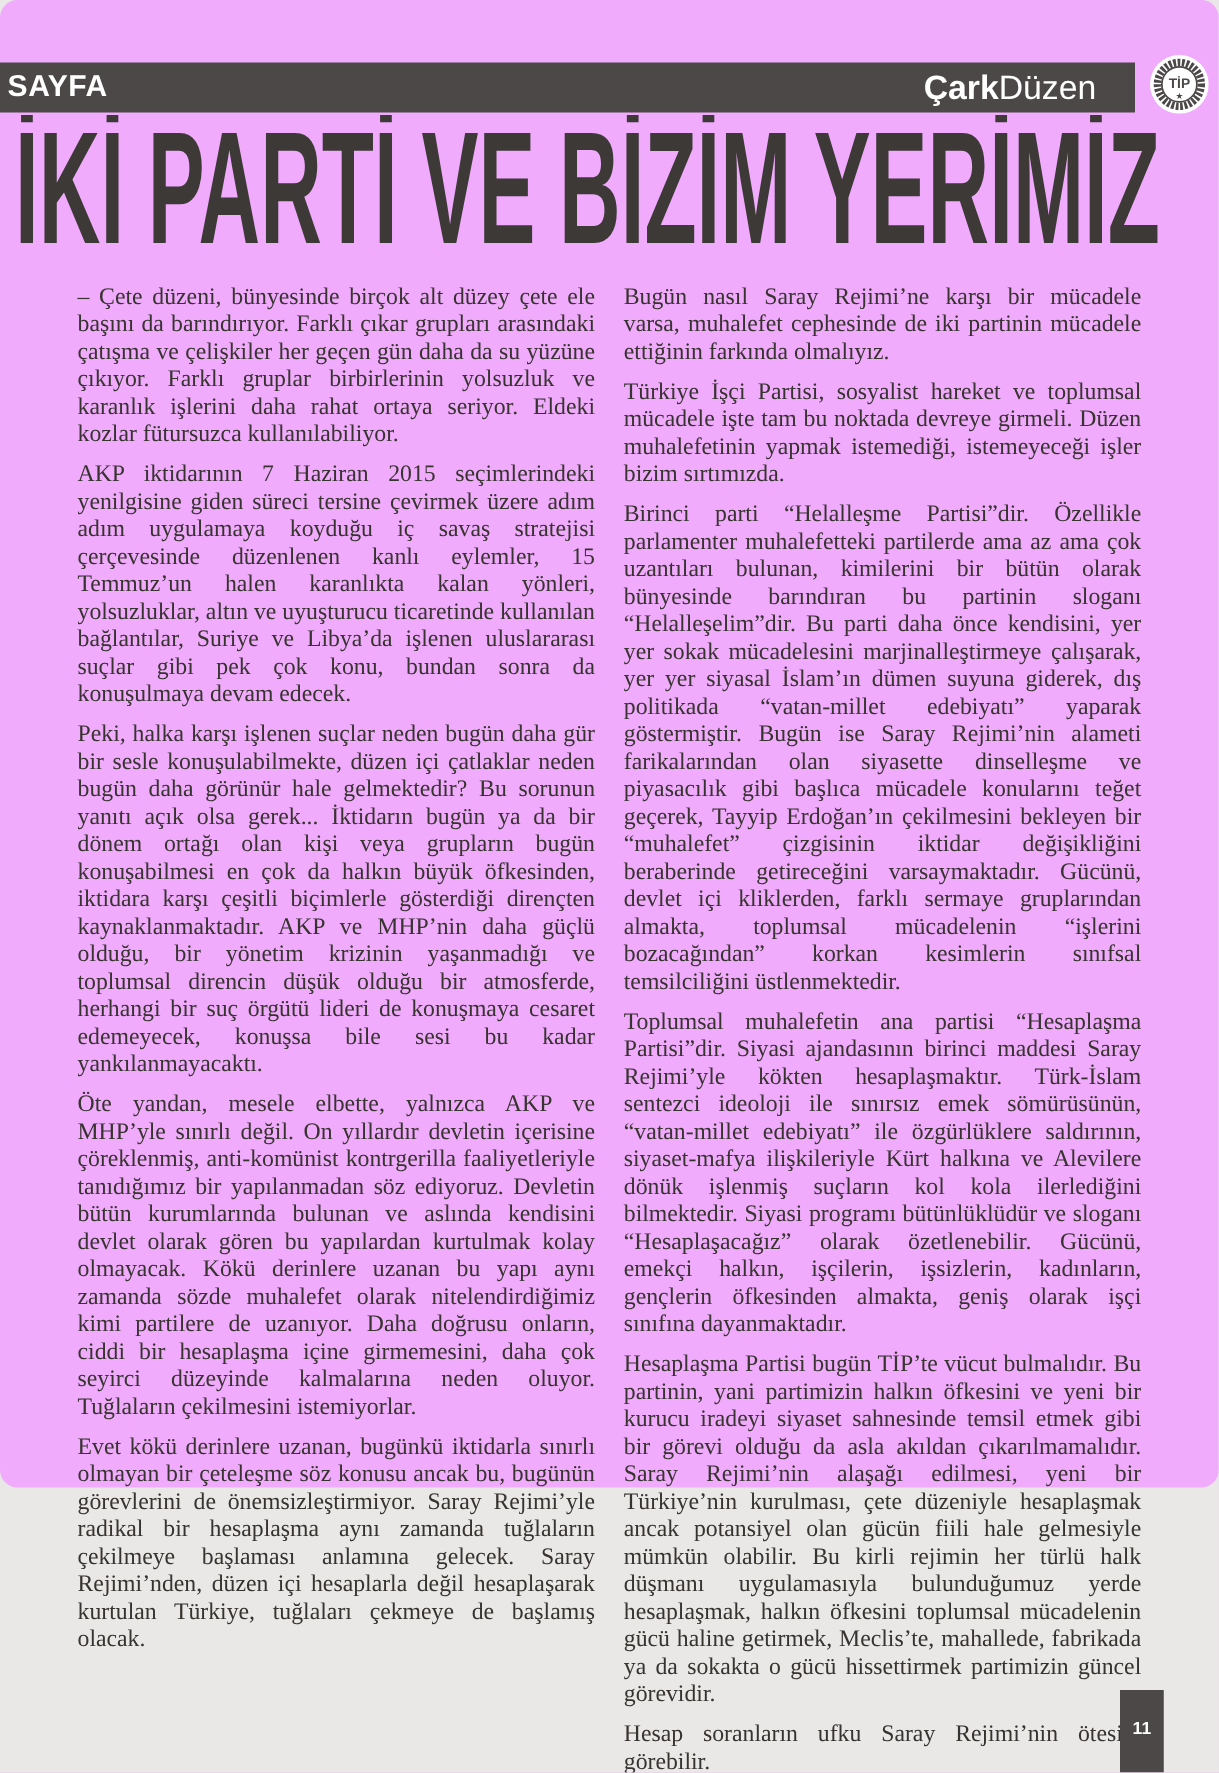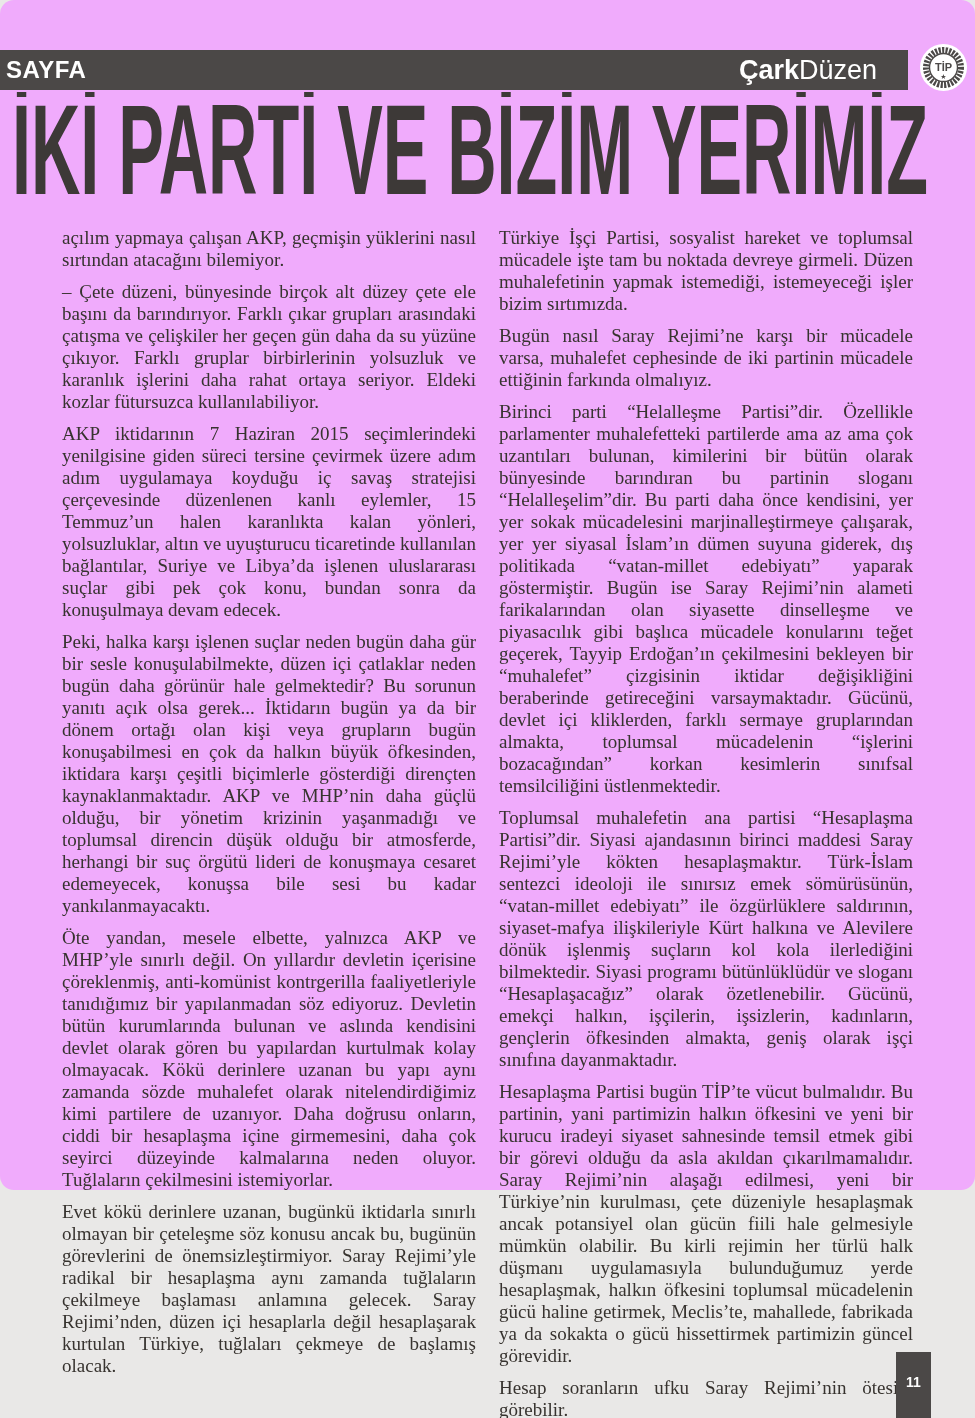--- a/index.html
+++ b/index.html
@@ -121,30 +121,29 @@
   </div>
 
   <div class="headline-wrap">
     <svg width="975" height="112" viewBox="0 0 975 112">
       <text x="2" y="102" font-family="Liberation Sans, sans-serif" font-weight="bold" font-size="128" fill="#3d3937" textLength="916" lengthAdjust="spacingAndGlyphs">İKİ PARTİ VE BİZİM YERİMİZ</text>
     </svg>
   </div>
 
   <div class="columns">
     <div class="col">
-      <p>açılım yapmaya çalışan AKP, geçmişin yüklerini nasıl sırtından atacağını bilemiyor.</p>
       <p>– Çete düzeni, bünyesinde birçok alt düzey çete ele başını da barındırıyor. Farklı çıkar grupları arasındaki çatışma ve çelişkiler her geçen gün daha da su yüzüne çıkıyor. Farklı gruplar birbirlerinin yolsuzluk ve karanlık işlerini daha rahat ortaya seriyor. Eldeki kozlar fütursuzca kullanılabiliyor.</p>
       <p>AKP iktidarının 7 Haziran 2015 seçimlerindeki yenilgisine giden süreci tersine çevirmek üzere adım adım uygulamaya koyduğu iç savaş stratejisi çerçevesinde düzenlenen kanlı eylemler, 15 Temmuz’un halen karanlıkta kalan yönleri, yolsuzluklar, altın ve uyuşturucu ticaretinde kullanılan bağlantılar, Suriye ve Libya’da işlenen uluslararası suçlar gibi pek çok konu, bundan sonra da konuşulmaya devam edecek.</p>
       <p>Peki, halka karşı işlenen suçlar neden bugün daha gür bir sesle konuşulabilmekte, düzen içi çatlaklar neden bugün daha görünür hale gelmektedir? Bu sorunun yanıtı açık olsa gerek... İktidarın bugün ya da bir dönem ortağı olan kişi veya grupların bugün konuşabilmesi en çok da halkın büyük öfkesinden, iktidara karşı çeşitli biçimlerle gösterdiği dirençten kaynaklanmaktadır. AKP ve MHP’nin daha güçlü olduğu, bir yönetim krizinin yaşanmadığı ve toplumsal direncin düşük olduğu bir atmosferde, herhangi bir suç örgütü lideri de konuşmaya cesaret edemeyecek, konuşsa bile sesi bu kadar yankılanmayacaktı.</p>
       <p>Öte yandan, mesele elbette, yalnızca AKP ve MHP’yle sınırlı değil. On yıllardır devletin içerisine çöreklenmiş, anti-komünist kontrgerilla faaliyetleriyle tanıdığımız bir yapılanmadan söz ediyoruz. Devletin bütün kurumlarında bulunan ve aslında kendisini devlet olarak gören bu yapılardan kurtulmak kolay olmayacak. Kökü derinlere uzanan bu yapı aynı zamanda sözde muhalefet olarak nitelendirdiğimiz kimi partilere de uzanıyor. Daha doğrusu onların, ciddi bir hesaplaşma içine girmemesini, daha çok seyirci düzeyinde kalmalarına neden oluyor. Tuğlaların çekilmesini istemiyorlar.</p>
       <p>Evet kökü derinlere uzanan, bugünkü iktidarla sınırlı olmayan bir çeteleşme söz konusu ancak bu, bugünün görevlerini de önemsizleştirmiyor. Saray Rejimi’yle radikal bir hesaplaşma aynı zamanda tuğlaların çekilmeye başlaması anlamına gelecek. Saray Rejimi’nden, düzen içi hesaplarla değil hesaplaşarak kurtulan Türkiye, tuğlaları çekmeye de başlamış olacak.</p>
     </div>
     <div class="col">
+      <p>Bugün nasıl Saray Rejimi’ne karşı bir mücadele varsa, muhalefet cephesinde de iki partinin mücadele ettiğinin farkında olmalıyız.</p>
       <p>Türkiye İşçi Partisi, sosyalist hareket ve toplumsal mücadele işte tam bu noktada devreye girmeli. Düzen muhalefetinin yapmak istemediği, istemeyeceği işler bizim sırtımızda.</p>
-      <p>Bugün nasıl Saray Rejimi’ne karşı bir mücadele varsa, muhalefet cephesinde de iki partinin mücadele ettiğinin farkında olmalıyız.</p>
       <p>Birinci parti “Helalleşme Partisi”dir. Özellikle parlamenter muhalefetteki partilerde ama az ama çok uzantıları bulunan, kimilerini bir bütün olarak bünyesinde barındıran bu partinin sloganı “Helalleşelim”dir. Bu parti daha önce kendisini, yer yer sokak mücadelesini marjinalleştirmeye çalışarak, yer yer siyasal İslam’ın dümen suyuna giderek, dış politikada “vatan-millet edebiyatı” yaparak göstermiştir. Bugün ise Saray Rejimi’nin alameti farikalarından olan siyasette dinselleşme ve piyasacılık gibi başlıca mücadele konularını teğet geçerek, Tayyip Erdoğan’ın çekilmesini bekleyen bir “muhalefet” çizgisinin iktidar değişikliğini beraberinde getireceğini varsaymaktadır. Gücünü, devlet içi kliklerden, farklı sermaye gruplarından almakta, toplumsal mücadelenin “işlerini bozacağından” korkan kesimlerin sınıfsal temsilciliğini üstlenmektedir.</p>
       <p>Toplumsal muhalefetin ana partisi “Hesaplaşma Partisi”dir. Siyasi ajandasının birinci maddesi Saray Rejimi’yle kökten hesaplaşmaktır. Türk-İslam sentezci ideoloji ile sınırsız emek sömürüsünün, “vatan-millet edebiyatı” ile özgürlüklere saldırının, siyaset-mafya ilişkileriyle Kürt halkına ve Alevilere dönük işlenmiş suçların kol kola ilerlediğini bilmektedir. Siyasi programı bütünlüklüdür ve sloganı “Hesaplaşacağız” olarak özetlenebilir. Gücünü, emekçi halkın, işçilerin, işsizlerin, kadınların, gençlerin öfkesinden almakta, geniş olarak işçi sınıfına dayanmaktadır.</p>
       <p>Hesaplaşma Partisi bugün TİP’te vücut bulmalıdır. Bu partinin, yani partimizin halkın öfkesini ve yeni bir kurucu iradeyi siyaset sahnesinde temsil etmek gibi bir görevi olduğu da asla akıldan çıkarılmamalıdır. Saray Rejimi’nin alaşağı edilmesi, yeni bir Türkiye’nin kurulması, çete düzeniyle hesaplaşmak ancak potansiyel olan gücün fiili hale gelmesiyle mümkün olabilir. Bu kirli rejimin her türlü halk düşmanı uygulamasıyla bulunduğumuz yerde hesaplaşmak, halkın öfkesini toplumsal mücadelenin gücü haline getirmek, Meclis’te, mahallede, fabrikada ya da sokakta o gücü hissettirmek partimizin güncel görevidir.</p>
       <p>Hesap soranların ufku Saray Rejimi’nin ötesini görebilir.</p>
 
     </div>
   </div>
 
   <div class="page-number-badge">11</div>
 

